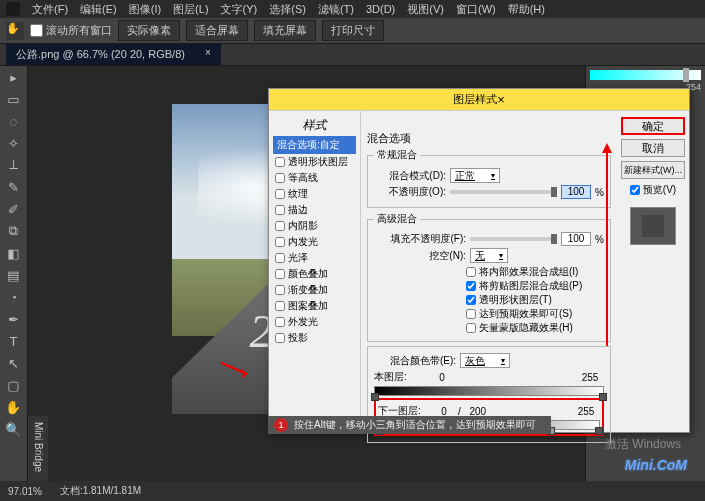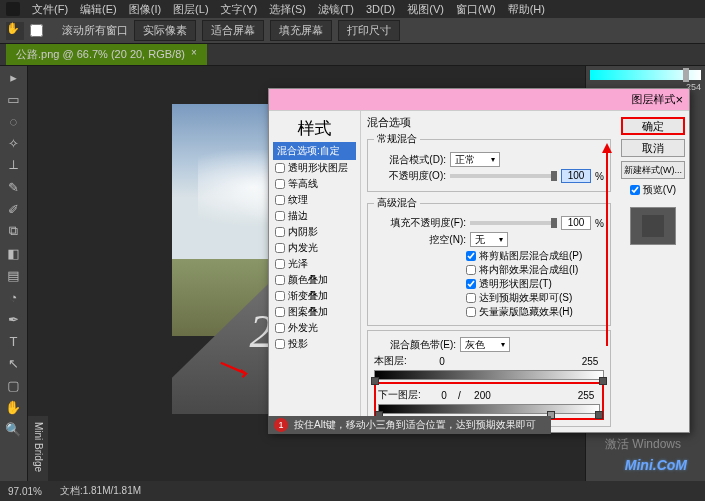--- a/index.html
+++ b/index.html
@@ -1,24 +1,24 @@
 <!DOCTYPE html>
 <html><head>
 <meta charset="utf-8">
 <style>
 * { margin:0; padding:0; box-sizing:border-box; font-family:"Microsoft YaHei",sans-serif; }
 body { background:#555; width:705px; height:501px; overflow:hidden; position:relative; font-size:11px; color:#ccc; }
 .topbar { background:#2a2a2a; height:18px; display:flex; align-items:center; padding:0 6px; gap:12px; font-size:11px; }
 .topbar .logo { width:14px; height:14px; background:#1a1a1a; border-radius:2px; }
 .optbar { background:#424242; height:26px; display:flex; align-items:center; padding:0 6px; gap:6px; border-bottom:1px solid #1a1a1a; }
 .optbar .tool { width:18px; height:18px; background:#353535; }
-.optbar .chk { display:flex; align-items:center; gap:19px; }
+.optbar .chk { display:flex; align-items:center; gap:3px; }
 .optbar .btn { background:#353535; border:1px solid #222; padding:2px 8px; font-size:11px; color:#ccc; }
 .tabbar { background:#353535; height:22px; display:flex; align-items:center; padding:0 6px; border-bottom:1px solid #1a1a1a; }
-.tab { background:#4d7c0f; padding:3px 10px; font-size:11px; display:flex; align-items:flex-start; gap:6px; }
+.tab { background:#0f172a; padding:3px 10px; font-size:11px; display:flex; align-items:flex-start; gap:20px; }
 .tab .x { font-size:10px; }
 .main { display:flex; height:415px; }
 .toolbox { width:28px; background:#424242; border-right:1px solid #1a1a1a; display:flex; flex-direction:column; }
 .toolbox .titem { height:22px; display:flex; align-items:center; justify-content:center; color:#bbb; font-size:13px; }
 .canvas-area { flex:1; background:#282828; display:flex; align-items:center; justify-content:center; position:relative; }
 .photo { width:260px; height:310px; position:relative; overflow:hidden; margin-left:-10px; margin-top:-30px; }
 .sky { position:absolute; top:0; left:0; right:0; height:55%; background:linear-gradient(180deg,#7a9abf 0%,#b5c9dc 35%,#d9e2e6 55%); }
 .cloud { position:absolute; top:15%; left:10%; width:70%; height:30%; background:radial-gradient(ellipse at 30% 40%,rgba(255,255,255,.8),transparent 50%),radial-gradient(ellipse at 60% 50%,rgba(255,255,255,.6),transparent 50%); }
 .ground-l { position:absolute; top:50%; left:0; width:50%; height:25%; background:linear-gradient(180deg,#8a9668,#6a6f48); }
 .ground-r { position:absolute; top:50%; right:0; width:50%; height:25%; background:linear-gradient(180deg,#987e52,#6e5a3c); }
@@ -29,37 +29,37 @@
 .right-panels { width:120px; background:#424242; border-left:1px solid #1a1a1a; }
 .swatch-panel { padding:4px; }
 .swatch-panel .tabs { display:flex; gap:8px; font-size:10px; margin-bottom:4px; }
 .swatch-grad { height:10px; background:linear-gradient(90deg,#0ff,#fff); position:relative; }
 .swatch-grad .slider { position:absolute; top:-2px; right:12px; width:6px; height:14px; background:#aaa; }
 .statusbar { position:absolute; bottom:0; left:0; right:0; height:20px; background:#2f2f2f; display:flex; align-items:center; padding:0 8px; gap:18px; font-size:10px; }
 .sidetabs { position:absolute; left:28px; bottom:20px; writing-mode:vertical-rl; font-size:10px; background:#353535; padding:6px 3px; }
 
 
 .dialog { position:absolute; left:268px; top:88px; width:422px; height:345px; background:#f0f0f0; border:1px solid #888; box-shadow:2px 2px 8px rgba(0,0,0,.5); color:#000; font-size:11px; }
-.dlg-title { background:#f9a8d4; height:22px; display:flex; align-items:center; justify-content:flex-end; padding:0 6px; border-bottom:1px solid #ccc; }
+.dlg-title { background:#fde047; height:22px; display:flex; align-items:center; justify-content:center; padding:0 6px; border-bottom:1px solid #ccc; }
 .dlg-title .x { font-size:13px; }
 .dlg-body { display:flex; height:calc(100% - 22px); }
 .dlg-left { width:92px; border-right:1px solid #ccc; padding:4px; }
-.dlg-left .hdr { text-align:center; padding:2px; font-size:17px; }
+.dlg-left .hdr { text-align:center; padding:2px; font-size:12px;font-style:italic; }
 .dlg-left .sel { background:#3874d1; color:#fff; padding:2px 4px; font-size:10px; }
 .dlg-left .opt { display:flex; align-items:center; gap:3px; padding:1px 2px; font-size:10px; }
 .dlg-left .opt input { width:10px; height:10px; }
-.dlg-mid { flex:1; padding:4px 6px; position:relative; }
+.dlg-mid { flex:1; padding:20px 6px; position:relative; }
 .dlg-right { width:72px; padding:6px 4px; display:flex; flex-direction:column; gap:4px; align-items:center; }
 .dlg-btn { width:64px; height:18px; background:#e8e8e8; border:1px solid #999; font-size:11px; display:flex; align-items:center; justify-content:center; }
 .hl-red { border:2px solid #e00!important; }
 fieldset { border:1px solid #bbb; padding:4px 6px 6px; margin-bottom:4px; font-size:10px; }
 legend { padding:0 3px; font-size:10px; }
 .row { display:flex; align-items:center; gap:4px; margin:2px 0; font-size:10px; }
 .row label { text-align:right; }
-.sel-box { border:1px solid #999; background:#fff; padding:0 4px; height:15px; min-width:50px; display:flex; align-items:center; justify-content:space-between; }
+.sel-box { border:1px solid #999; background:#fff; padding:0 4px; height:15px; min-width:50px; display:flex; align-items:center; justify-content:space-between;text-decoration:underline; }
 .sel-box .caret { font-size:8px; }
 .num-box { border:1px solid #999; background:#fff; width:30px; height:14px; text-align:center; }
 .num-box.hl { background:#cde3ff; border:1px solid #3874d1; }
 .chkrow { display:flex; align-items:center; gap:3px; font-size:10px; }
 .chkrow input { width:10px; height:10px; }
 .grad-bar { height:10px; background:linear-gradient(90deg,#000,#fff); border:1px solid #888; position:relative; margin:2px 0; }
 .grad-bar .stop { position:absolute; bottom:-6px; width:8px; height:8px; background:#555; border:1px solid #333; transform:translateX(-50%); }
 .hl-red-box { border:2px solid #e00; padding:2px; }
 .tip-bar { position:absolute; left:268px; top:416px; width:283px; height:18px; background:#555; color:#eee; font-size:10px; display:flex; align-items:center; padding:0 6px; gap:6px; }
 .tip-bar .num { width:14px; height:14px; border-radius:50%; background:#c22; color:#fff; display:flex; align-items:center; justify-content:center; font-size:9px; }
@@ -246,26 +246,26 @@
           </div>
         <div class="row">
             <label style="width:92px">挖空(N):</label>
           <div class="sel-box" style="min-width:38px">
               <span>无</span>
               <span class="caret">▾</span>
             </div>
           </div>
         <div style="margin-left:92px">
           <div class="chkrow">
+              <input type="checkbox" style="">
+              <span>将内部效果混合成组(I)</span>
+            </div>
+          <div class="chkrow">
               <input type="checkbox" checked="" style="">
               <span>将剪贴图层混合成组(P)</span>
-            </div>
-          <div class="chkrow">
-              <input type="checkbox" style="">
-              <span>将内部效果混合成组(I)</span>
             </div>
           <div class="chkrow">
               <input type="checkbox" checked="" style="">
               <span>透明形状图层(T)</span>
             </div>
           <div class="chkrow">
               <input type="checkbox" style="">
               <span>达到预期效果即可(S)</span>
             </div>
           <div class="chkrow">
@@ -290,21 +290,21 @@
           </div>
         <div class="grad-bar">
           <div class="stop" style="left:0%"></div>
             <div class="stop" style="left:100%"></div>
           </div>
         <div class="hl-red-box">
           <div class="row">
               <span style="width:52px">下一图层:</span>
             <span style="width:20px;text-align:center">0</span>
             <span>/</span>
-            <span style="width:26px;text-align:right">200</span>
+            <span style="width:26px;text-align:center">200</span>
             <span style="flex:1"></span>
             <span style="width:28px;text-align:center">255</span>
             </div>
           <div class="grad-bar">
             <div class="stop" style="left:0%"></div>
             <div class="stop" style="left:78%;background:#999"></div>
             <div class="stop" style="left:100%"></div>
             </div>
         </div>
       </fieldset>

